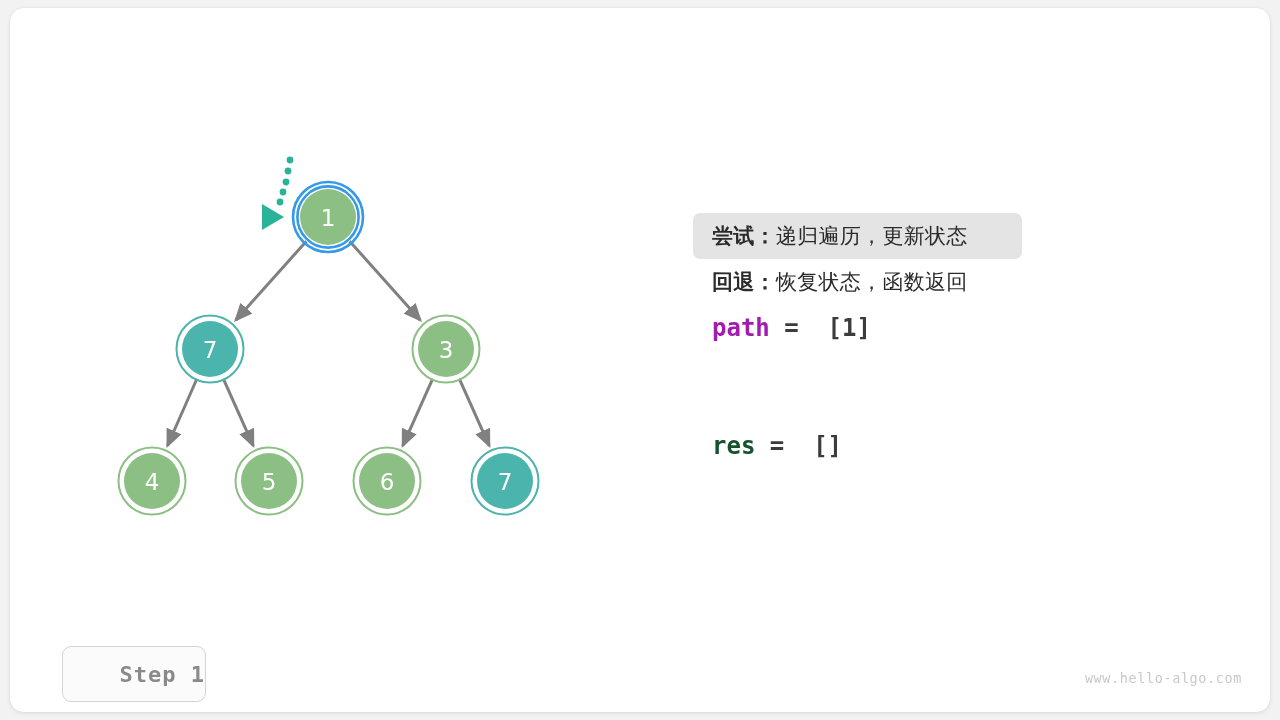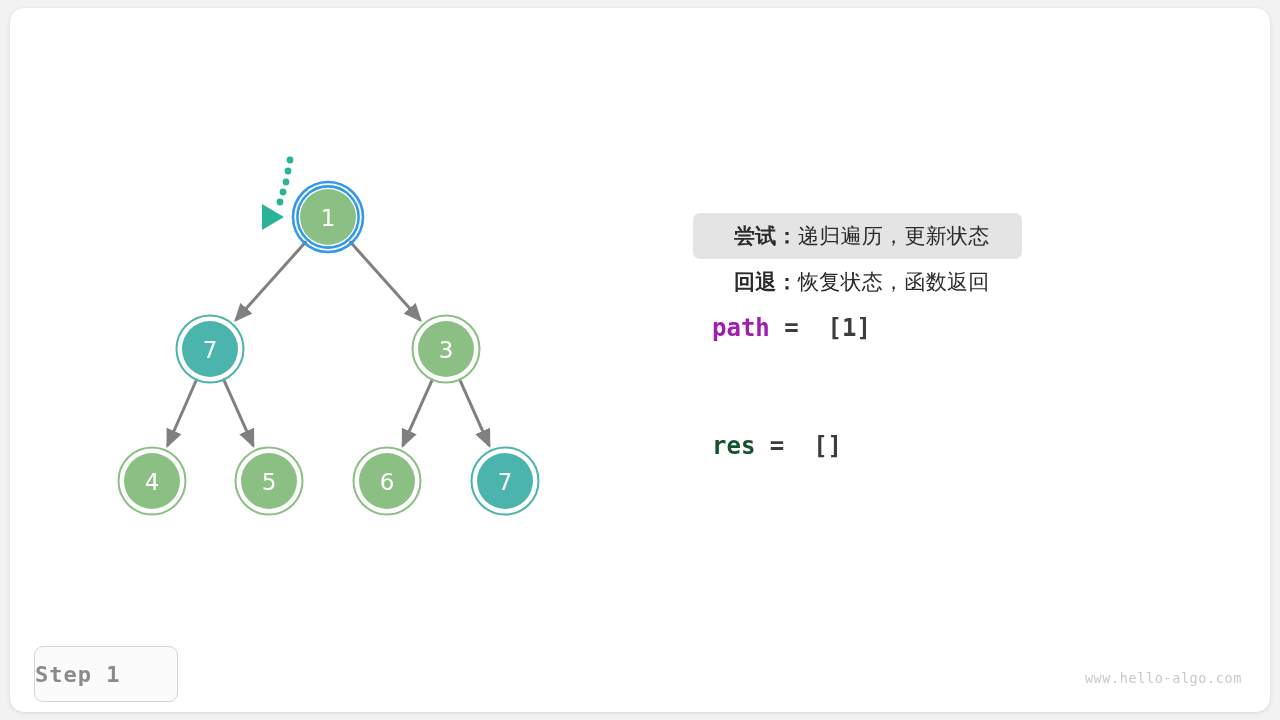--- a/index.html
+++ b/index.html
@@ -66,21 +66,20 @@
   .panel-row.highlight {
     background: #e4e4e4;
     border-radius: 7px;
     width: 329px;
   }
   .cn-text {
     font-family: "DejaVu Sans", sans-serif;
     font-size: 21px;
     color: #2b2b2b;
     letter-spacing: 0.3px;
-    margin-left: 22px;
   }
   .cn-text .lead {
     font-weight: bold;
   }
   .code-row {
     height: 46px;
     display: flex;
     align-items: center;
     padding-left: 19px;
     box-sizing: border-box;
@@ -91,30 +90,30 @@
   }
   .var-path { color: #a21caf; }
   .var-res  { color: #14532d; }
   .code-rest { color: #3c3c3c; }
 
   #gap-row { height: 72px; }
 
   
   #step-badge {
     position: absolute;
-    left: 24px;
+    left: 52px;
     top: 638px;
     width: 144px;
     height: 56px;
     border: 1.4px solid #d4d4d4;
     border-radius: 9px;
     background: #fbfbfb;
     display: flex;
     align-items: center;
-    justify-content: flex-start;
+    justify-content: flex-end;
     box-sizing: border-box;
   }
   #step-badge span {
     font-family: "DejaVu Sans Mono", monospace;
     font-size: 22px;
     font-weight: bold;
     color: #8a8a8a;
     letter-spacing: 1px;
   }
 

